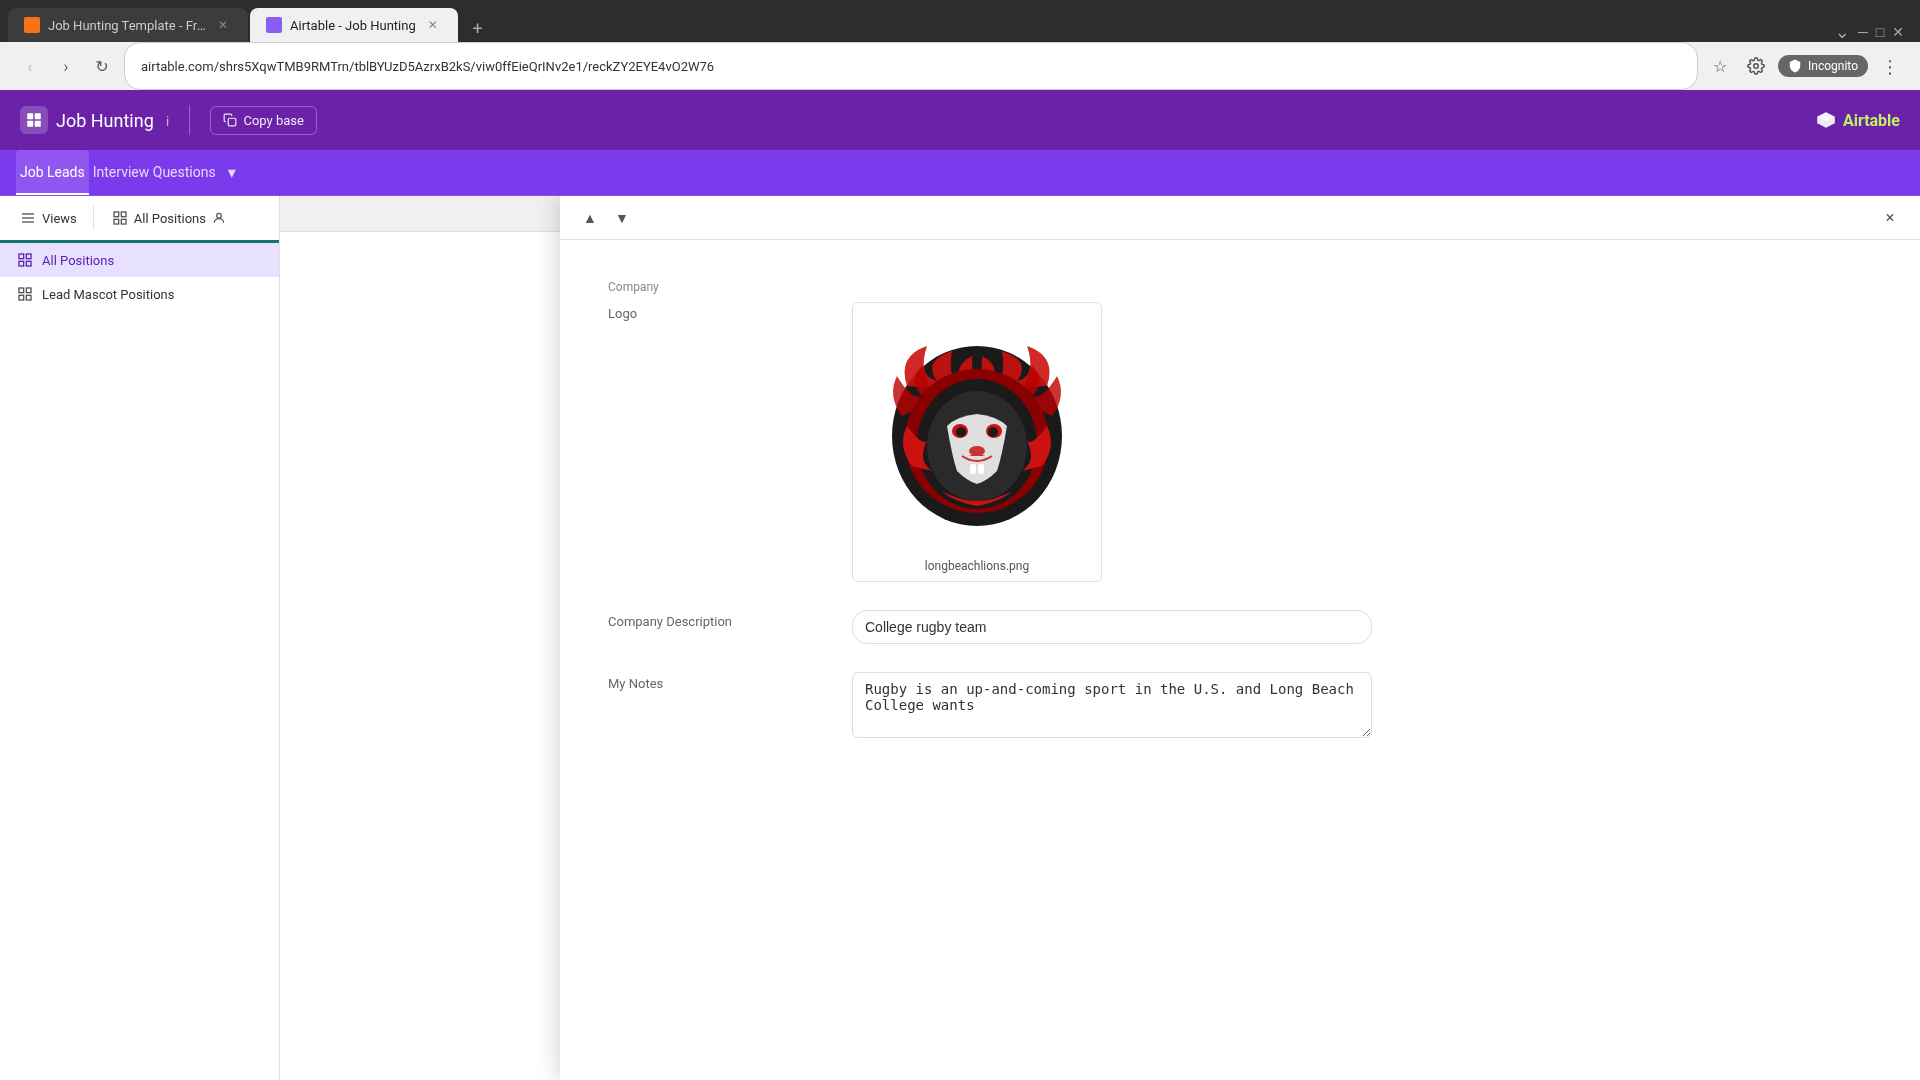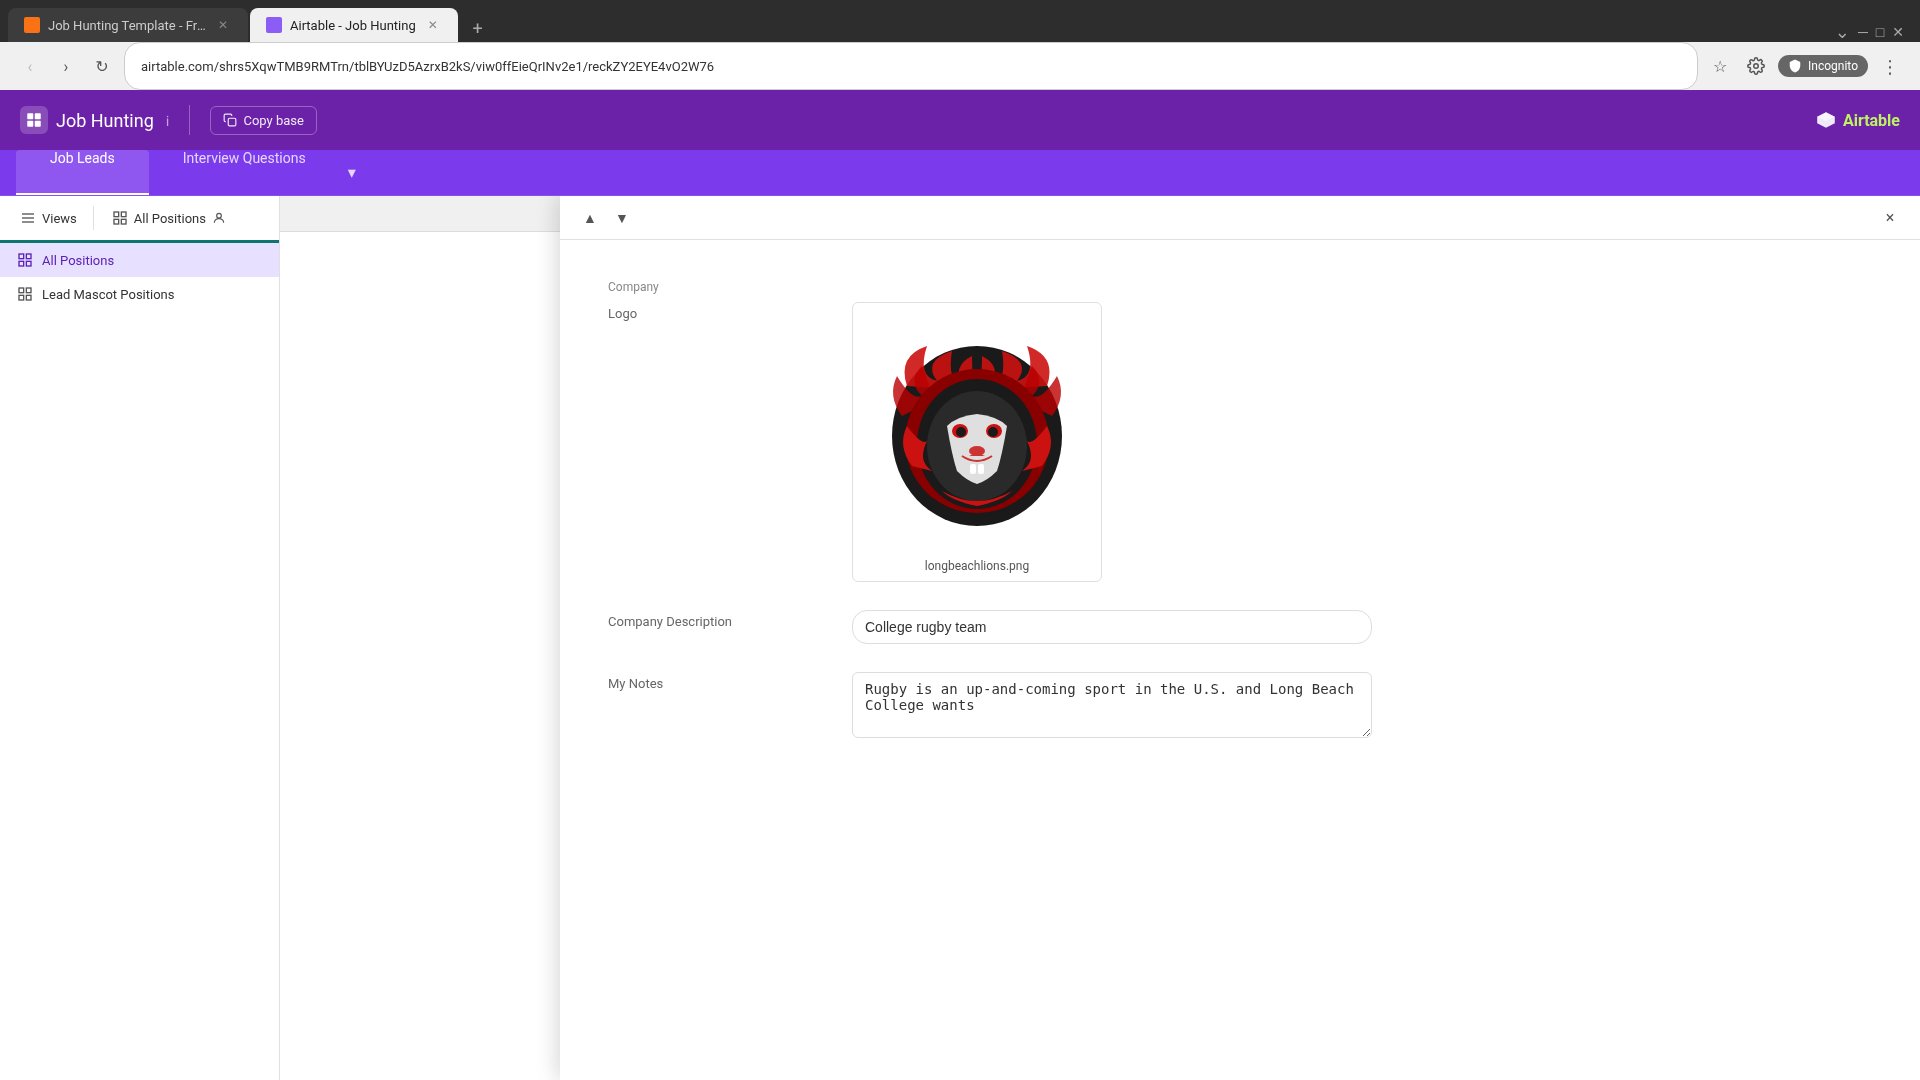--- a/index.html
+++ b/index.html
@@ -26,21 +26,21 @@
     .app-header { background: #6b21a8; height: 60px; display: flex; align-items: center; padding: 0 20px; gap: 16px; }
     .app-logo { display: flex; align-items: center; gap: 8px; color: white; font-size: 18px; font-weight: 400; }
     .app-logo-icon { width: 28px; height: 28px; background: rgba(255,255,255,0.2); border-radius: 6px; display: flex; align-items: center; justify-content: center; }
     .app-divider { width: 1px; height: 30px; background: rgba(255,255,255,0.3); margin: 0 4px; }
     .copy-base-btn { display: flex; align-items: center; gap: 6px; color: rgba(255,255,255,0.9); font-size: 13px; cursor: pointer; padding: 6px 12px; border-radius: 6px; border: 1px solid rgba(255,255,255,0.3); }
     .header-spacer { flex: 1; }
     .airtable-logo { display: flex; align-items: center; gap: 6px; color: #bef264; font-size: 16px; font-weight: 700; }
 
     
     .tabs-bar { background: #7c3aed; height: 46px; display: flex; align-items: stretch; padding: 0 16px; border-bottom: 1px solid rgba(255,255,255,0.1); }
-    .tab-item { display: flex; align-items: flex-start; padding: 0 34px; font-size: 14px; cursor: pointer; color: rgba(255,255,255,0.8); border-bottom: 2px solid transparent; }
+    .tab-item { display: flex; align-items: center; padding: 0 4px; font-size: 14px; cursor: pointer; color: rgba(255,255,255,0.8); border-bottom: 2px solid transparent; }
     .tab-item.active { color: white; border-bottom: 2px solid white; background: rgba(255,255,255,0.15); border-radius: 4px 4px 0 0; }
     .tab-dropdown { display: flex; align-items: center; padding: 0 8px; cursor: pointer; color: rgba(255,255,255,0.8); }
 
     
     .main-content { display: flex; flex: 1; overflow: hidden; background: white; }
 
     
     .sidebar { width: 280px; border-right: 1px solid #e0e0e0; display: flex; flex-direction: column; background: white; flex-shrink: 0; }
     .sidebar-toolbar { padding: 8px 12px; border-bottom: 3px solid #0f766e; display: flex; align-items: center; gap: 8px; }
     .views-btn { display: flex; align-items: center; gap: 6px; padding: 6px 8px; cursor: pointer; border-radius: 4px; font-size: 13px; color: #333; }

